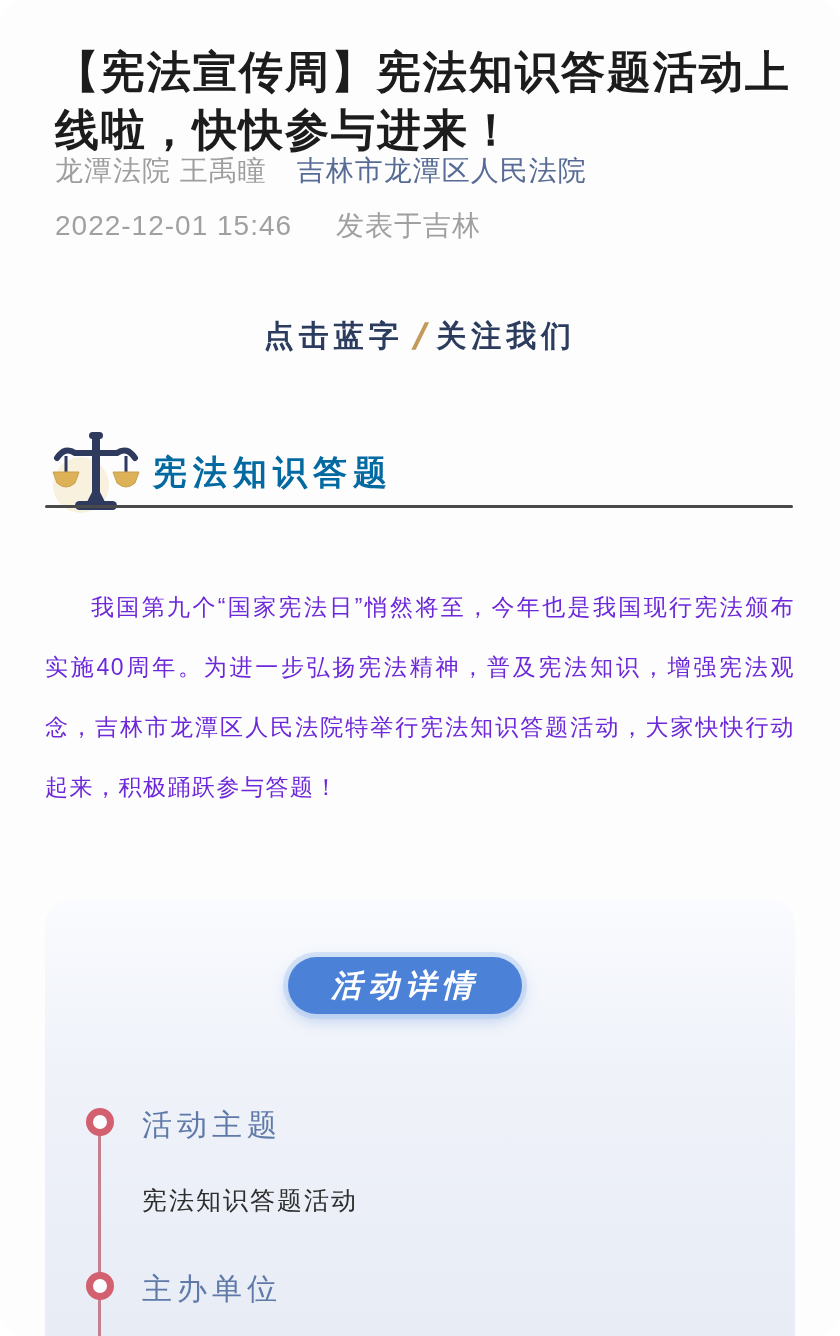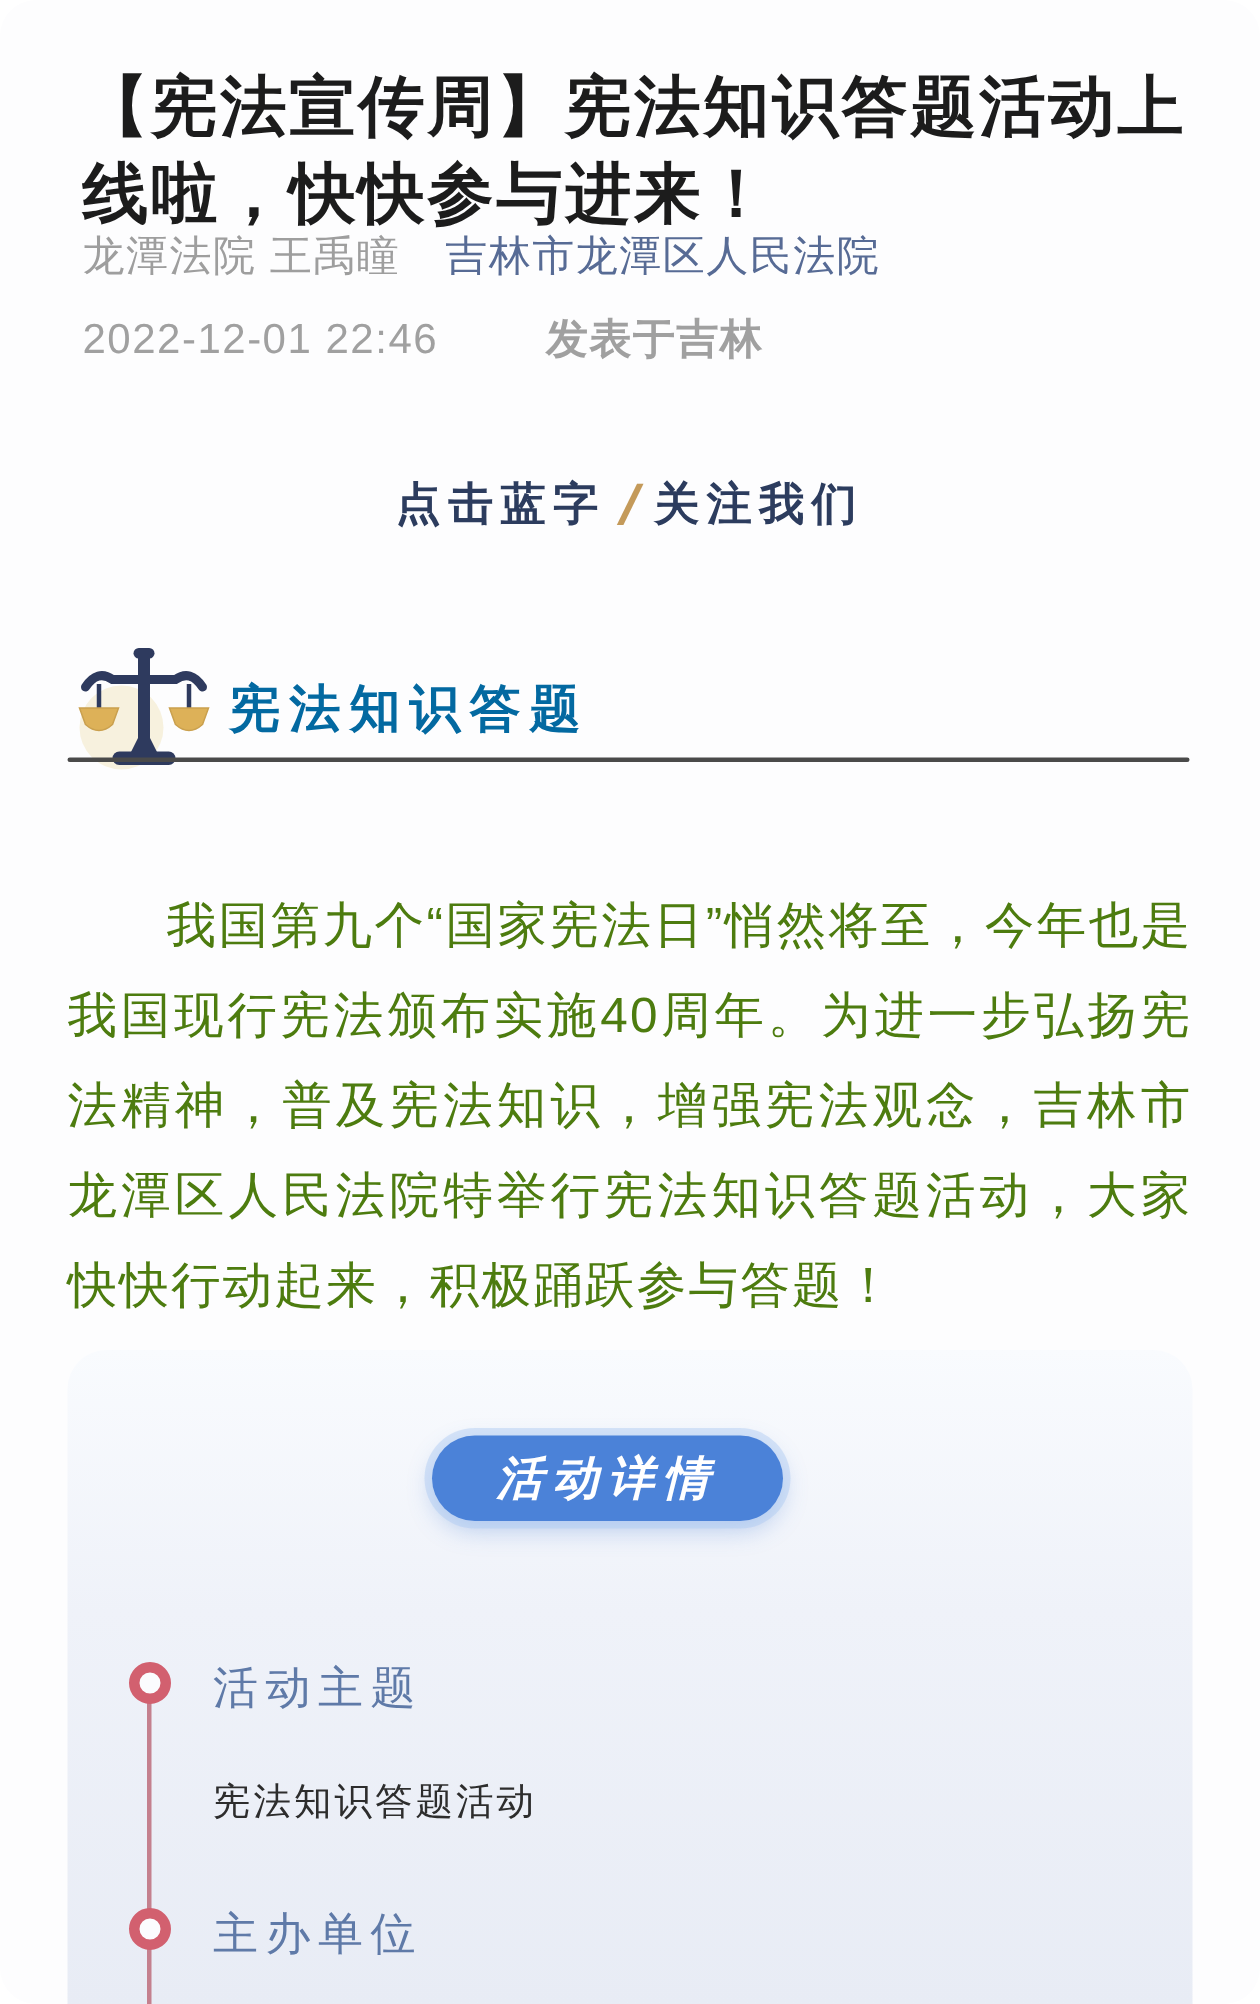--- a/index.html
+++ b/index.html
@@ -19,21 +19,21 @@
   }
   .byline {
     position:absolute; left:55px; top:152px;
     font-size:28px; color:#9e9e9e; letter-spacing:1px; white-space:nowrap;
   }
   .byline .account { color:#576b95; margin-left:30px; cursor:pointer;margin-top:20px; }
   .pubinfo {
     position:absolute; left:55px; top:207px;
     font-size:28px; color:#a0a0a0; letter-spacing:1px; white-space:nowrap;
   }
-  .pubinfo .loc { margin-left:72px;font-weight:bold; }
+  .pubinfo .loc { margin-left:44px; }
 
   
   .follow {
     position:absolute; left:0; top:316px; width:100%;
     text-align:center; font-size:30px; font-weight:700;
     color:#2c3c5e; letter-spacing:5px; white-space:nowrap;
   }
   .follow .slash {
     display:inline-block; color:#c49a5a; font-style:italic;
     font-size:37px; font-weight:700; margin:0 12px 0 10px;
@@ -48,21 +48,21 @@
     font-size:34px; font-weight:600; color:#0369a1; letter-spacing:6px; white-space:nowrap;
   }
   .sec-divider {
     position:absolute; left:0; right:2px; top:75px; height:3px;
     background:#4a4a4a; border-radius:2px;
   }
 
   
   .para {
     position:absolute; left:45px; top:554px; width:750px;
-    font-size:33px; line-height:60px; color:#4d7c0f;
+    font-size:23px; line-height:60px; color:#6d28d9;
     text-align:justify; text-indent:2em; letter-spacing:1.5px;
   }
 
   
   .card {
     position:absolute; left:45px; top:900px; width:750px; height:436px;
     border-radius:26px 26px 0 0;
     background:linear-gradient(180deg, #f9fbfe 0%, #eff2f9 40%, #e8ecf5 100%);
   }
   .detail-btn {
@@ -100,21 +100,21 @@
 
 <div class="page">
 
   <h1 class="title">【宪法宣传周】宪法知识答题活动上线啦，快快参与进来！</h1>
 
   <div class="byline">
     <span>龙潭法院 王禹瞳</span><span class="account">吉林市龙潭区人民法院</span>
   </div>
 
   <div class="pubinfo">
-    <span>2022-12-01 22:46</span><span class="loc">发表于吉林</span>
+    <span>2022-12-01 15:46</span><span class="loc">发表于吉林</span>
   </div>
 
   <div class="follow">
     <span>点击蓝字</span><span class="slash">/</span><span>关注我们</span>
   </div>
 
   <div class="section">
     <div class="icon-wrap">
       <svg width="90" height="84" viewBox="0 0 90 84" xmlns="http://www.w3.org/2000/svg">
         <circle cx="30" cy="55" r="28" fill="#f7f1de"></circle>

